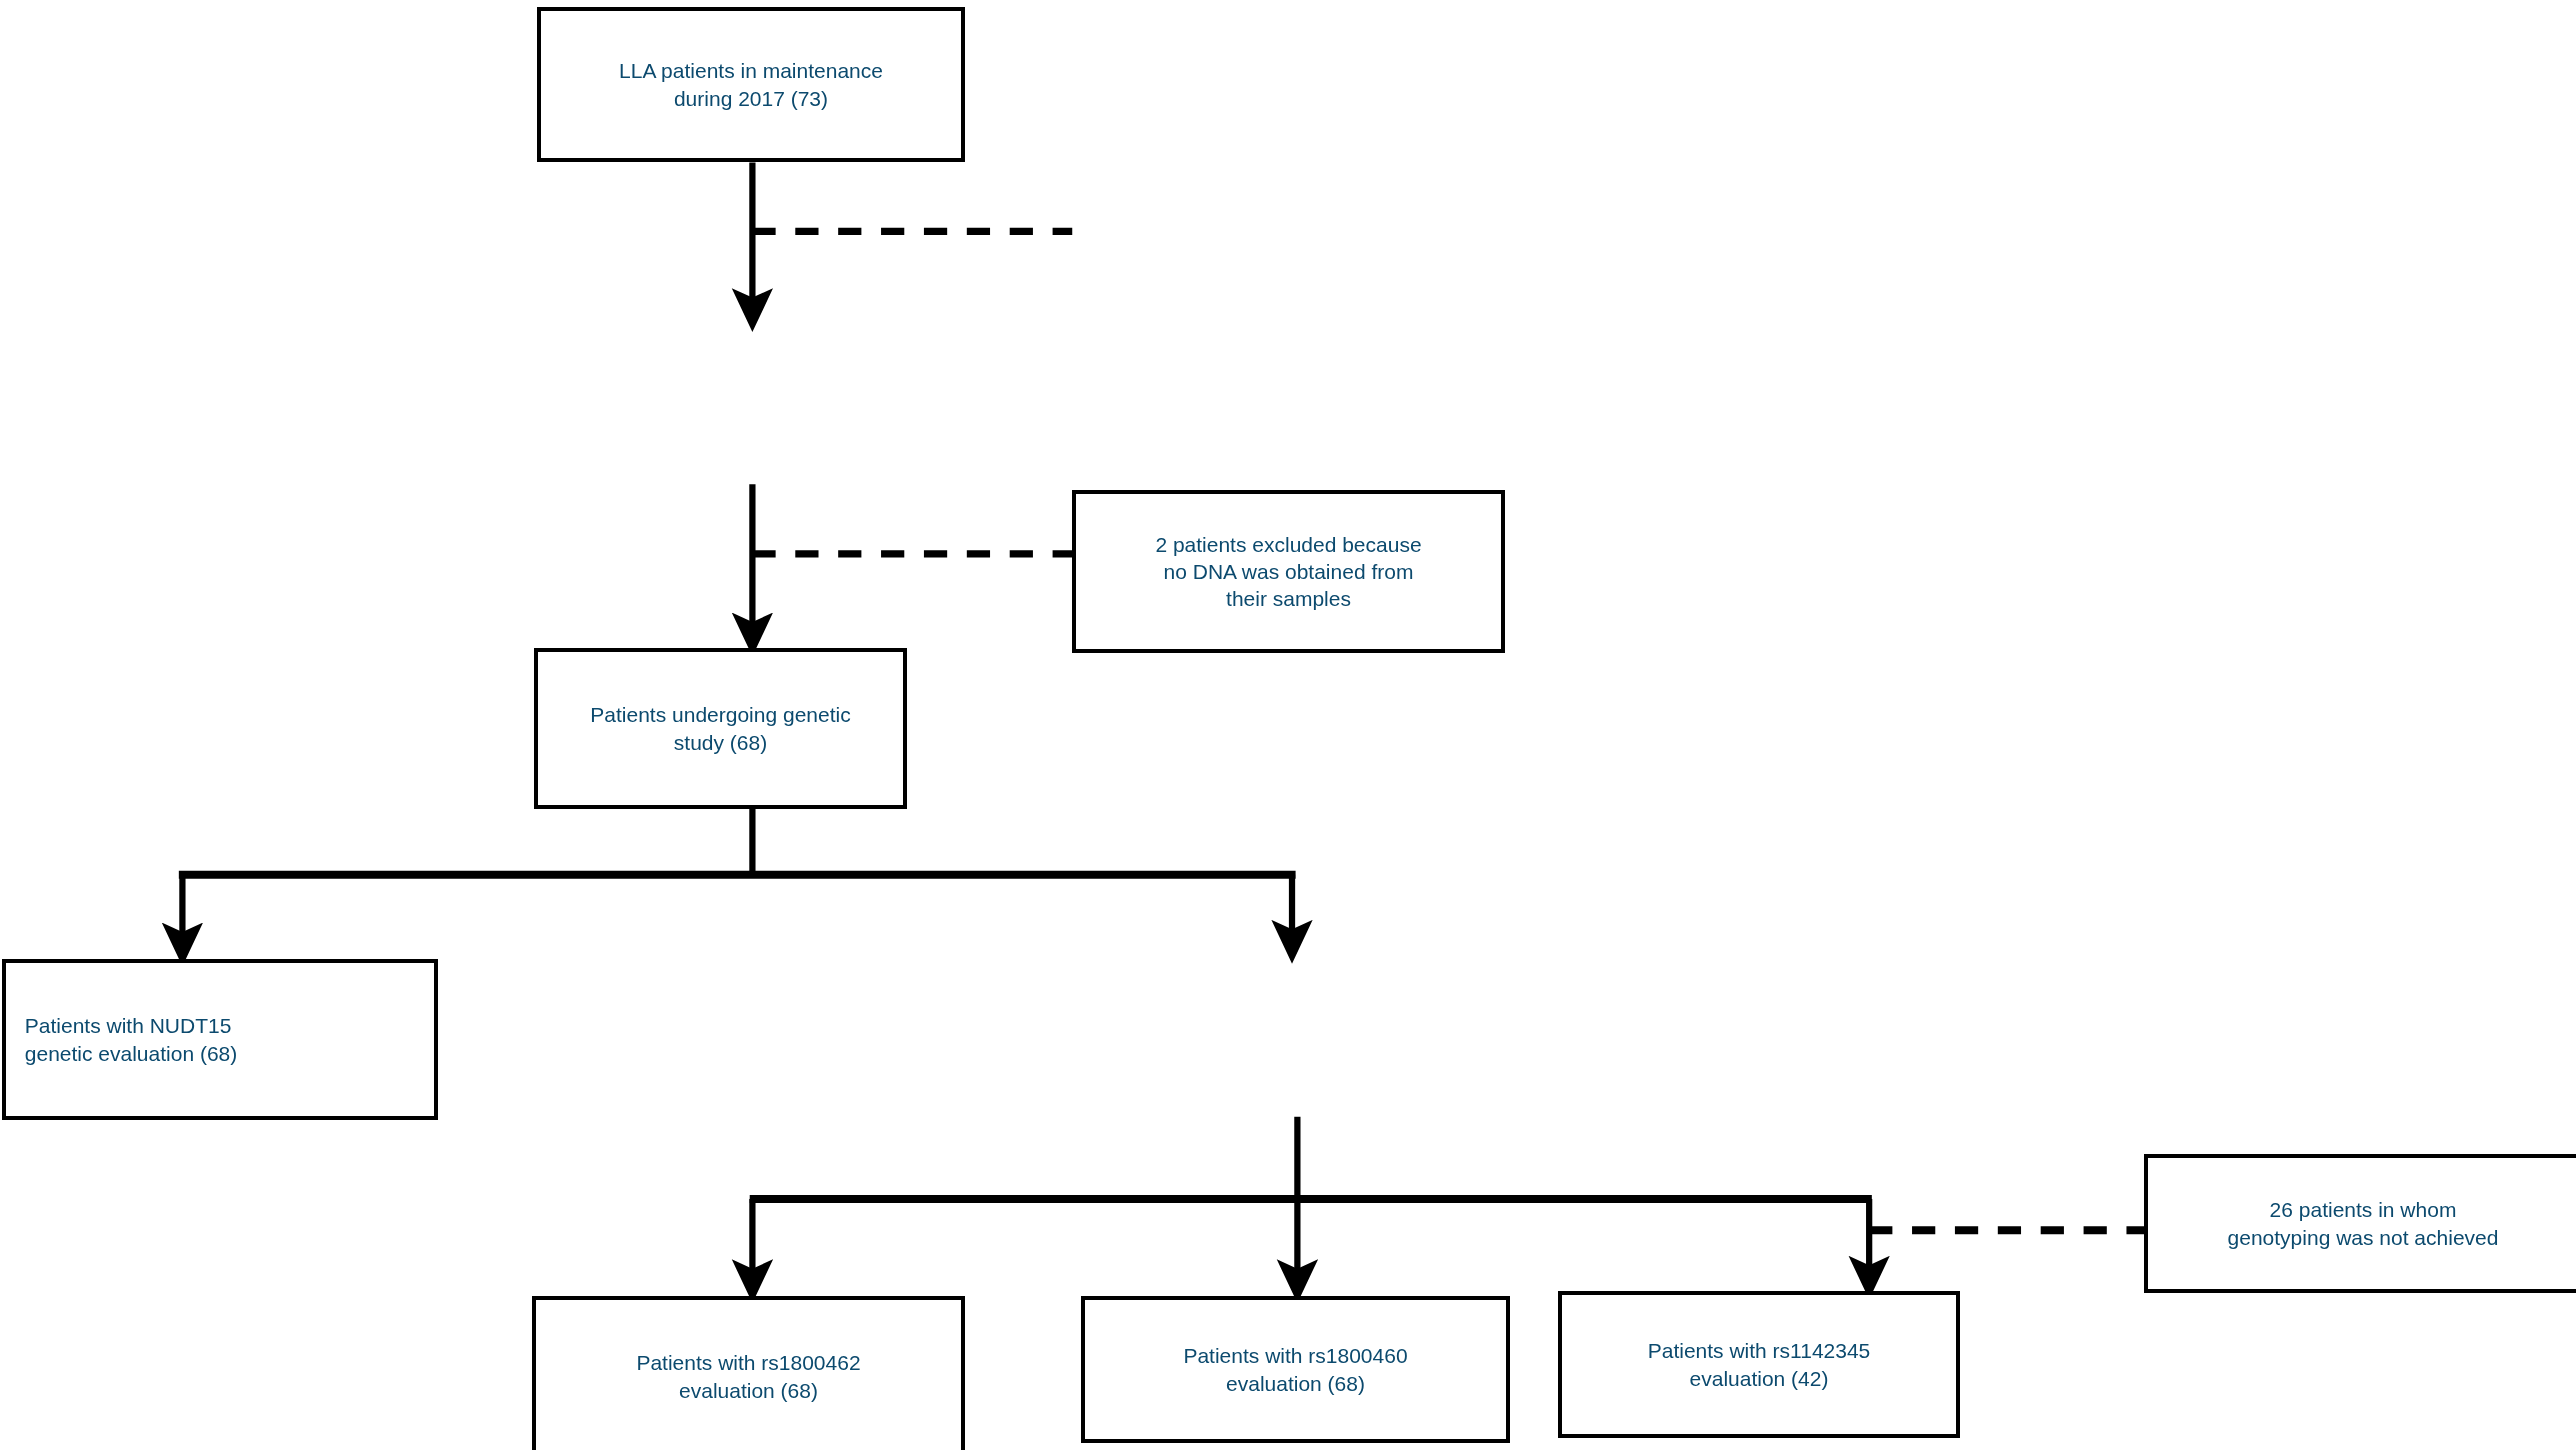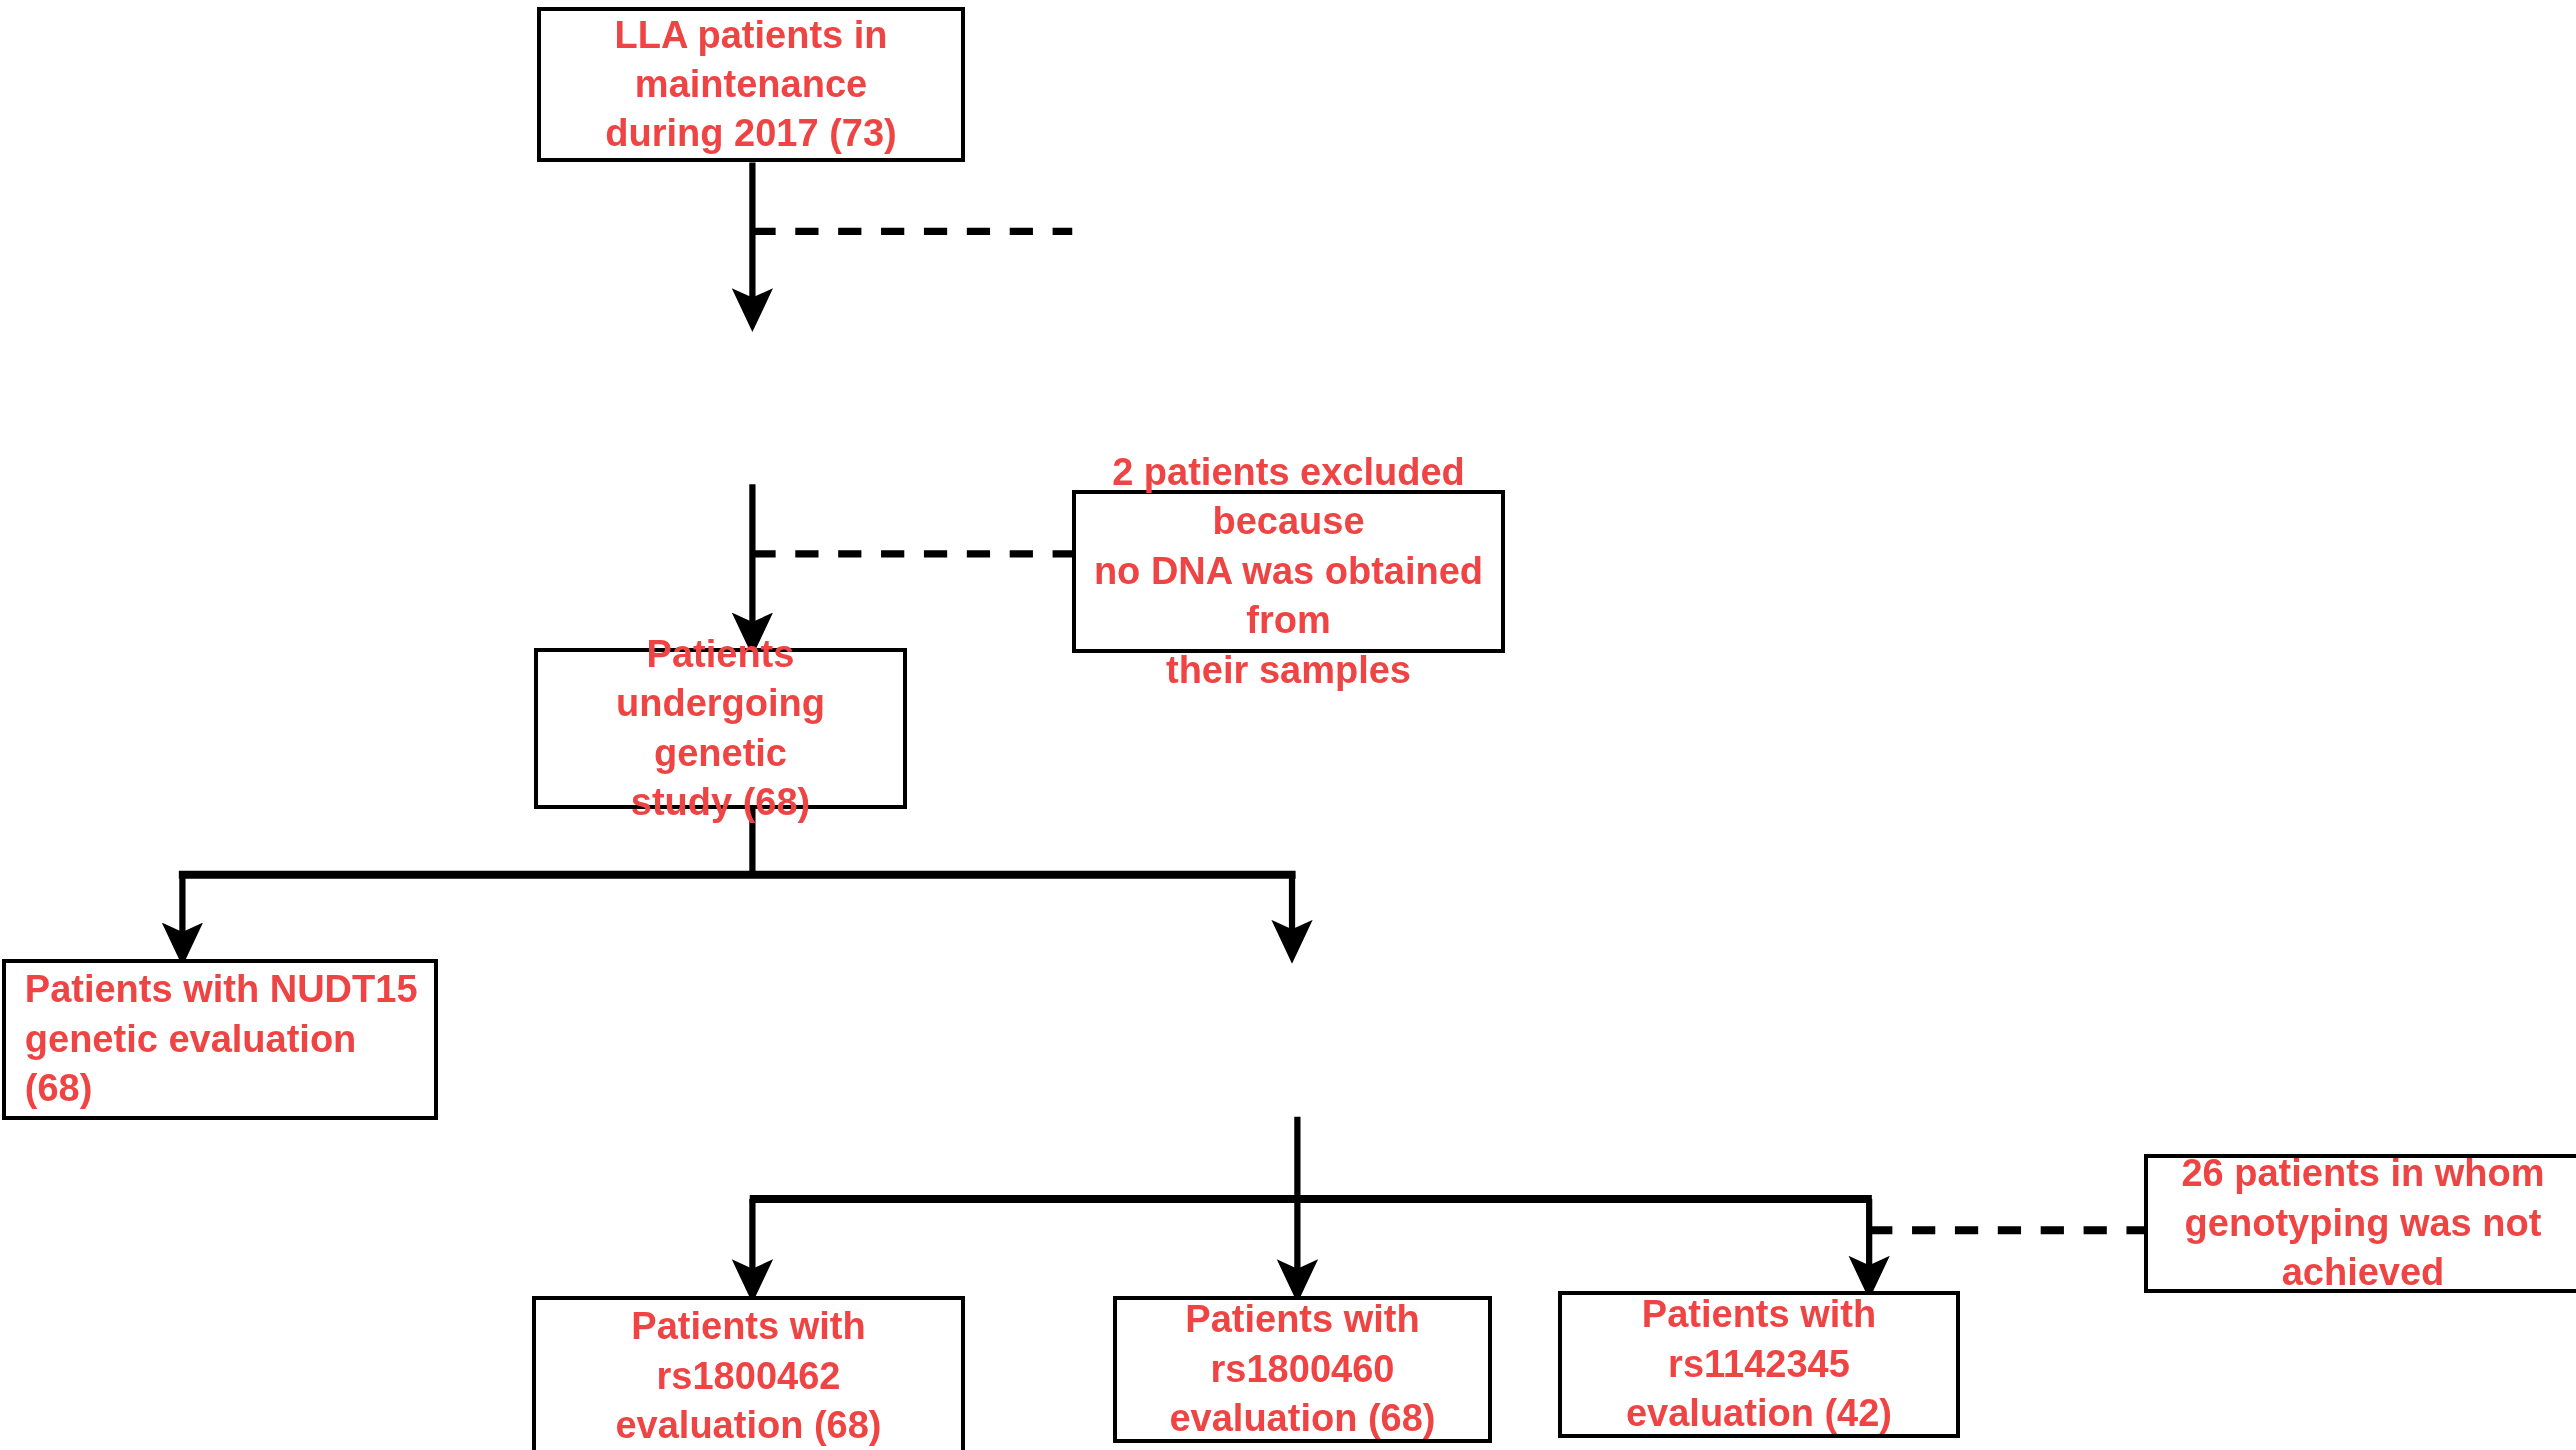--- a/index.html
+++ b/index.html
@@ -28,27 +28,26 @@
   }
   .node {
     position: absolute;
     box-sizing: border-box;
     background: #ffffff;
     border: 4.5px solid #000000;
     display: flex;
     align-items: center;
     justify-content: center;
     text-align: center;
-    color: #ef4444;
-    font-size: 38px;
+    color: #0c4a6e;
+    font-size: 21px;
     line-height: 1.30;
     padding: 3.6px 10.7px;
     white-space: pre-line;
     z-index: 2;
-    font-weight: bold;
   }
   .node.align-left {
     justify-content: flex-start;
     text-align: left;
     padding-left: 19px;
   }
 </style>
 </head>
 <body>
 
@@ -95,21 +94,21 @@
   <div class="node" style="left:534px; top:648px; width:373px; height:161px;">Patients undergoing genetic
 study  (68)</div>
 
   <div class="node align-left" style="left:1.8px; top:959px; width:436px; height:161px;">Patients with NUDT15
 genetic evaluation (68)</div>
 
 
   <div class="node" style="left:532px; top:1296px; width:433px; height:161px;">Patients with rs1800462
 evaluation (68)</div>
 
-  <div class="node" style="left:1081px; top:1296px; width:379px; height:147px;margin-left:32px;">Patients with rs1800460
+  <div class="node" style="left:1081px; top:1296px; width:429px; height:147px;">Patients with rs1800460
 evaluation (68)</div>
 
   <div class="node" style="left:1558px; top:1291px; width:402px; height:147px;">Patients with rs1142345
 evaluation (42)</div>
 
   <div class="node" style="left:2144px; top:1154px; width:438px; height:139px;">26 patients in whom
 genotyping was not achieved</div>
 
 </div>
 

